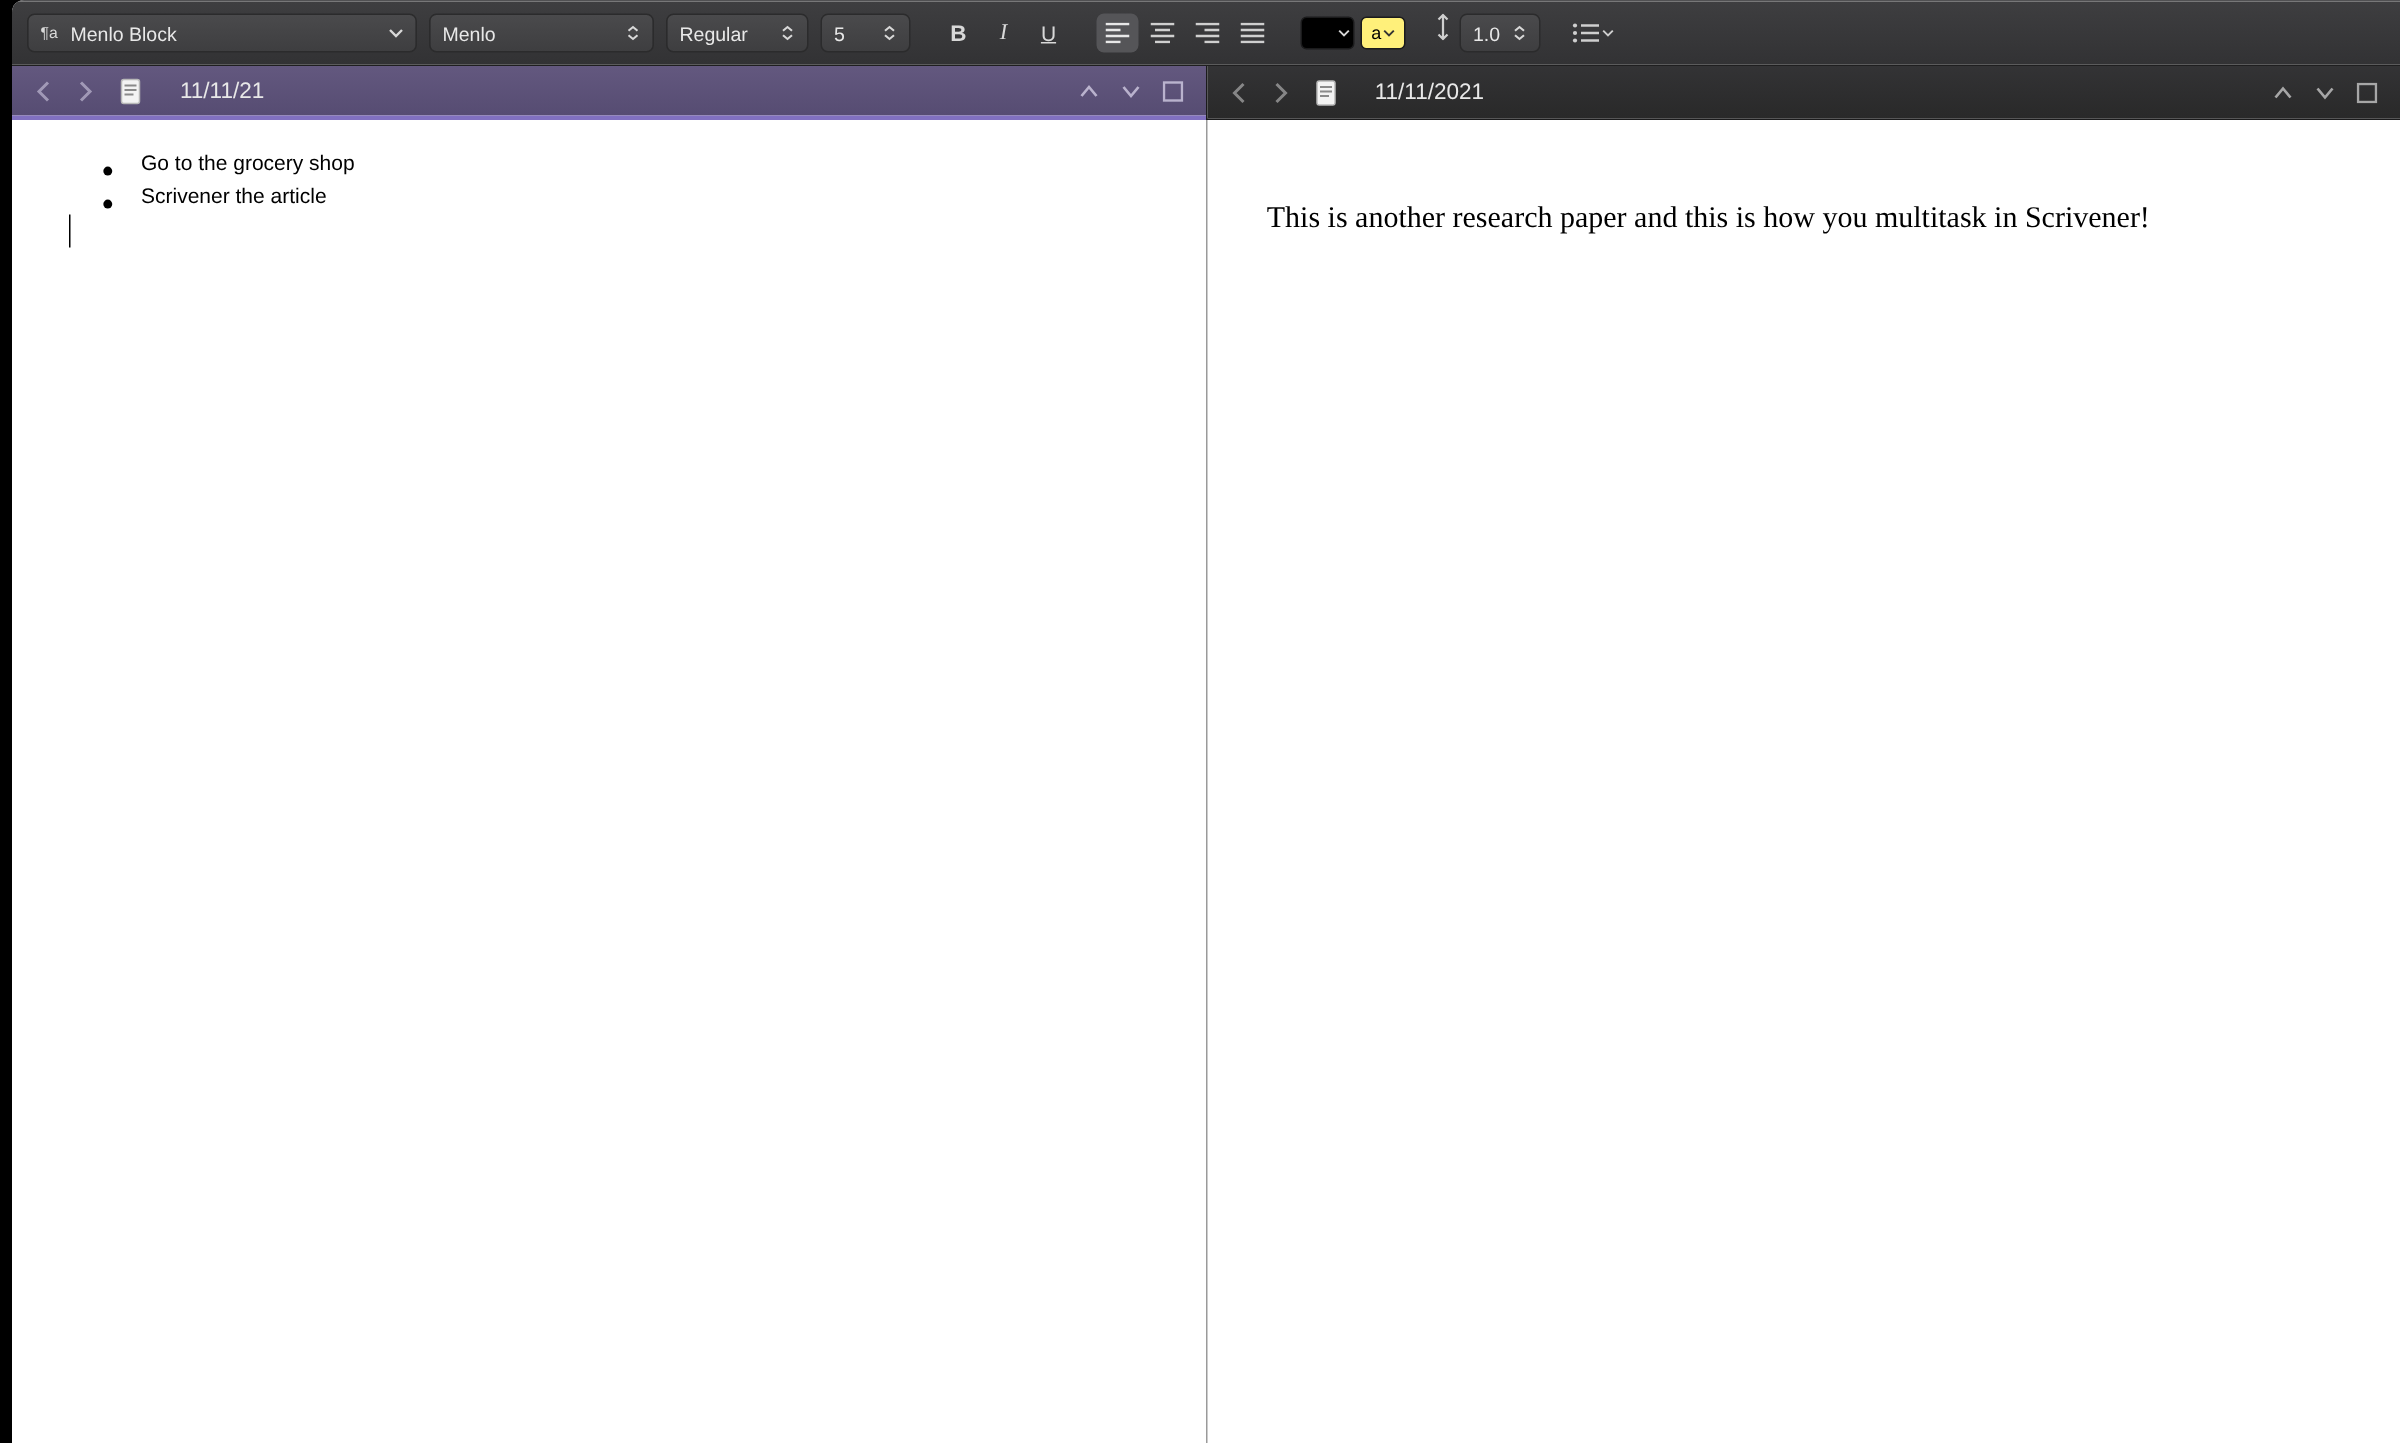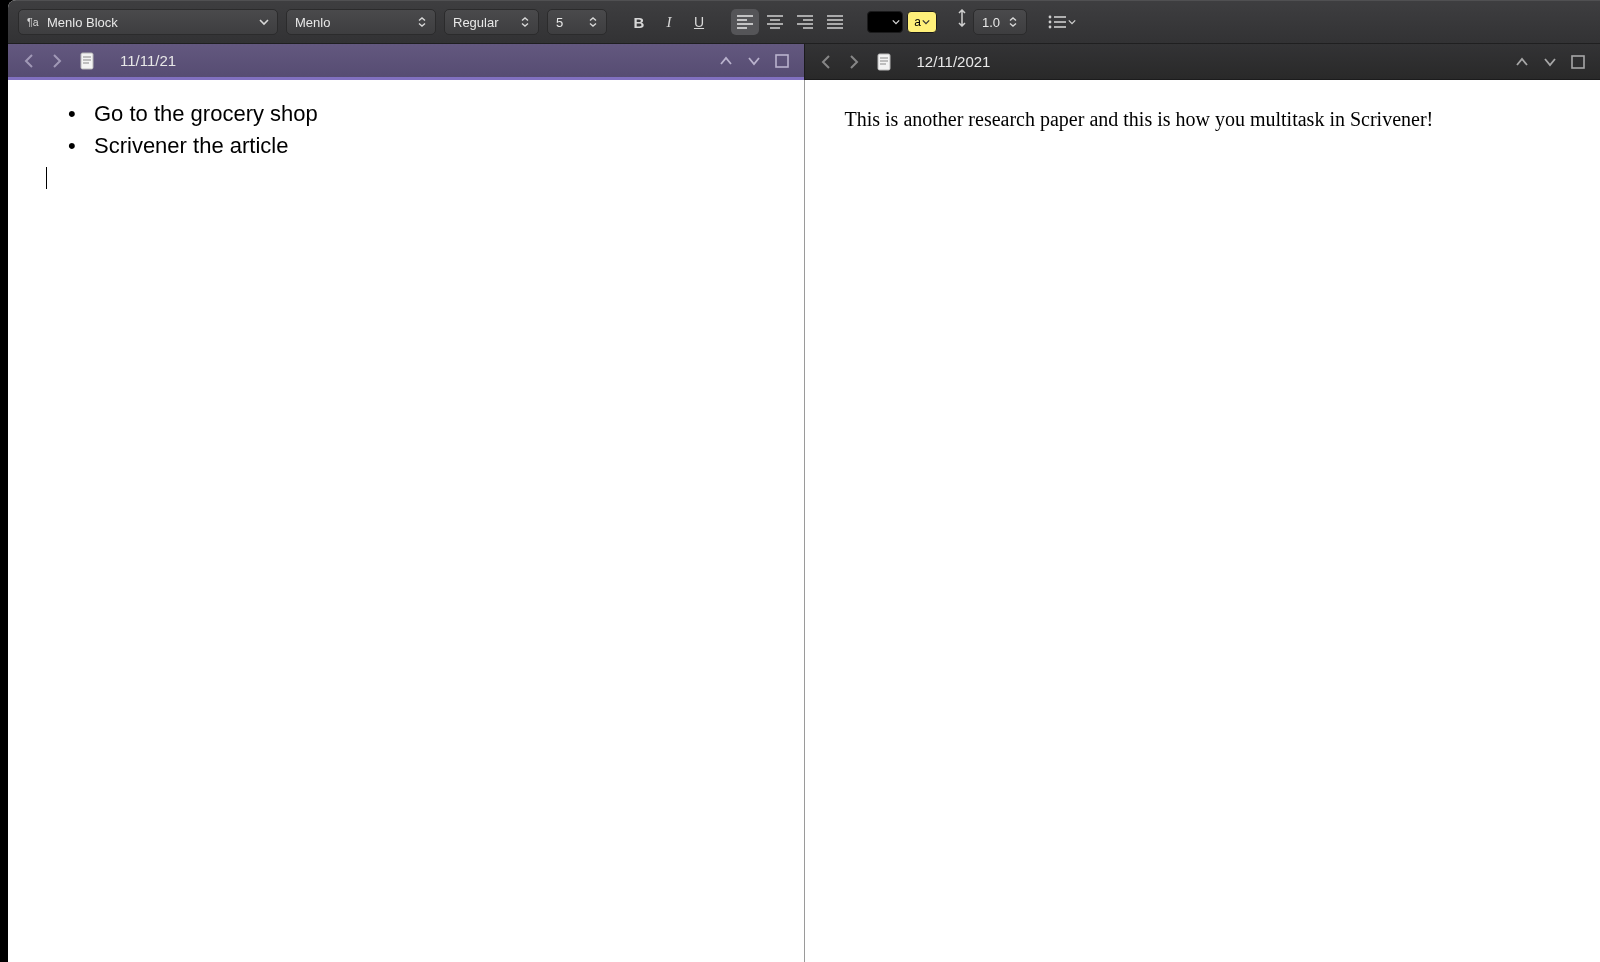--- a/index.html
+++ b/index.html
@@ -52,22 +52,22 @@
   .pane-hdr .nav .ib{width:24px;height:24px;display:flex;align-items:center;justify-content:center;opacity:.55;border-radius:4px}
   .pane-hdr .title{flex:1;display:flex;align-items:flex-start;gap:24px;padding-left:4px}
   .pane-hdr .right-nav{display:flex;gap:4px}
   .pane-hdr .right-nav .ib{width:24px;height:24px;display:flex;align-items:center;justify-content:center;opacity:.75;border-radius:4px}
   .doc-icon svg{display:block}
 
   
   #editors{flex:1;display:flex;min-height:0;background:#fff}
   .editor{flex:1;min-width:0;overflow:auto}
   #editor-left{border-right:1px solid #9a9a9a}
-  .doc-body{padding:20px 34px;font-family:"Helvetica Neue",Helvetica,Arial,sans-serif;color:#000;font-size:22px;line-height:1.25}
-  .doc-body-right{padding:6px 40px;font-family:Georgia,"Times New Roman",serif;color:#000;font-size:20px;line-height:1.35}
+  .doc-body{padding:20px 34px;font-family:"Helvetica Neue",Helvetica,Arial,sans-serif;color:#000;font-size:14px;line-height:1.25}
+  .doc-body-right{padding:32px 40px;font-family:Georgia,"Times New Roman",serif;color:#000;font-size:20px;line-height:1.35}
   ul.bullets{list-style:none;margin:0;padding:0}
   ul.bullets li{position:relative;padding-left:52px;margin:0 0 4px 0}
   ul.bullets li::before{content:"•";position:absolute;left:26px;top:0;color:#000;font-size:22px}
   .caret{display:inline-block;width:1px;height:22px;background:#000;margin-left:4px;vertical-align:middle}
 
 </style>
 </head>
 <body>
 
 <div id="frame">
@@ -244,21 +244,21 @@
             </svg>
           </div>
       </div>
       <div class="title">
         <span class="doc-icon">
           <svg width="16" height="18" viewBox="0 0 16 18">
               <rect x="1" y="1" width="12" height="16" rx="1.5" fill="#f3f3f3" stroke="#b8b8b8"></rect>
               <path d="M3 5h8M3 8h8M3 11h6" stroke="#8a8a8a" stroke-width="1.2"></path>
             </svg>
         </span>
-        <span>12/11/2021</span>
+        <span>11/11/2021</span>
       </div>
       <div class="right-nav">
         <div class="ib">
             <svg width="14" height="12" viewBox="0 0 14 12">
               <path d="M2 9l5-6 5 6" stroke="#cfcfcf" stroke-width="1.8" fill="none"></path>
             </svg>
           </div>
         <div class="ib">
             <svg width="14" height="12" viewBox="0 0 14 12">
               <path d="M2 3l5 6 5-6" stroke="#cfcfcf" stroke-width="1.8" fill="none"></path>

